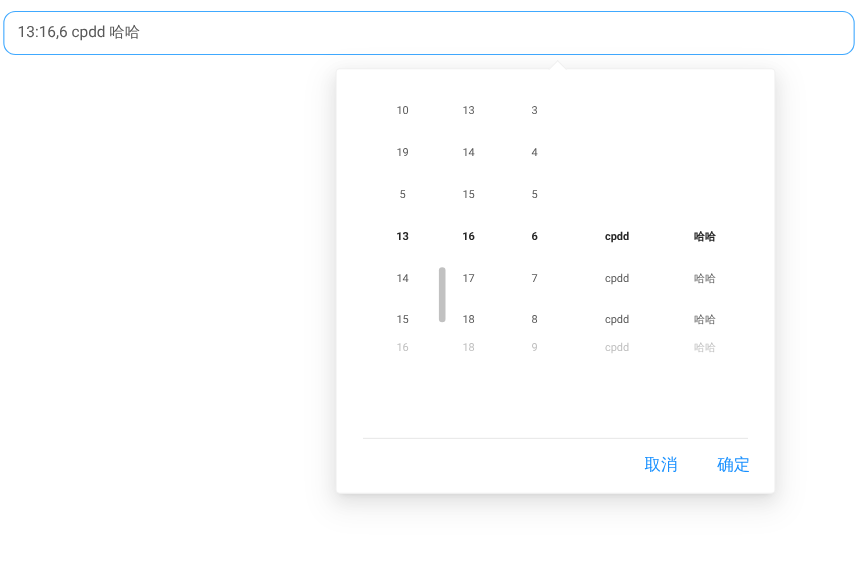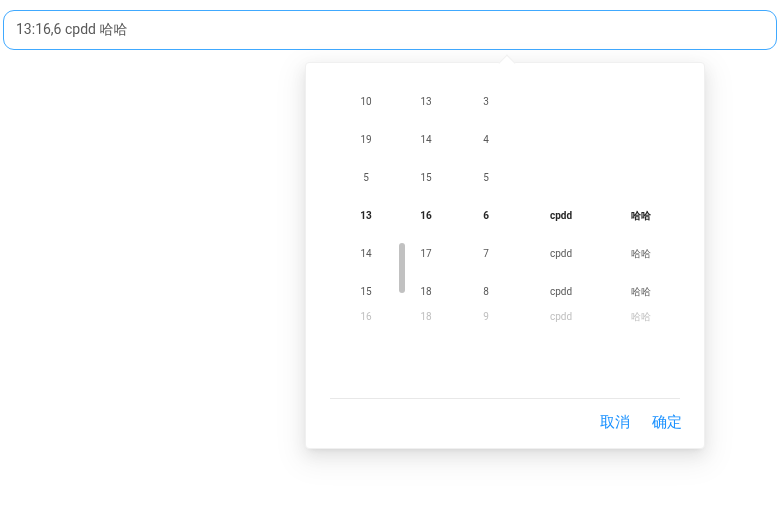--- a/index.html
+++ b/index.html
@@ -106,21 +106,21 @@
     }
     .divider {
       margin: 60px 24px 0 24px;
       height: 1px;
       background: #e8e8e8;
     }
     .footer {
       display: flex;
       justify-content: flex-end;
       padding: 12px 18px 14px 18px;
-      gap: 14px;
+      gap: 28px;
     }
     .footer-btn {
       background: none;
       border: none;
       color: #1890ff;
       font-size: 15px;
       cursor: pointer;
       padding: 2px 4px;
     }
   </style>

